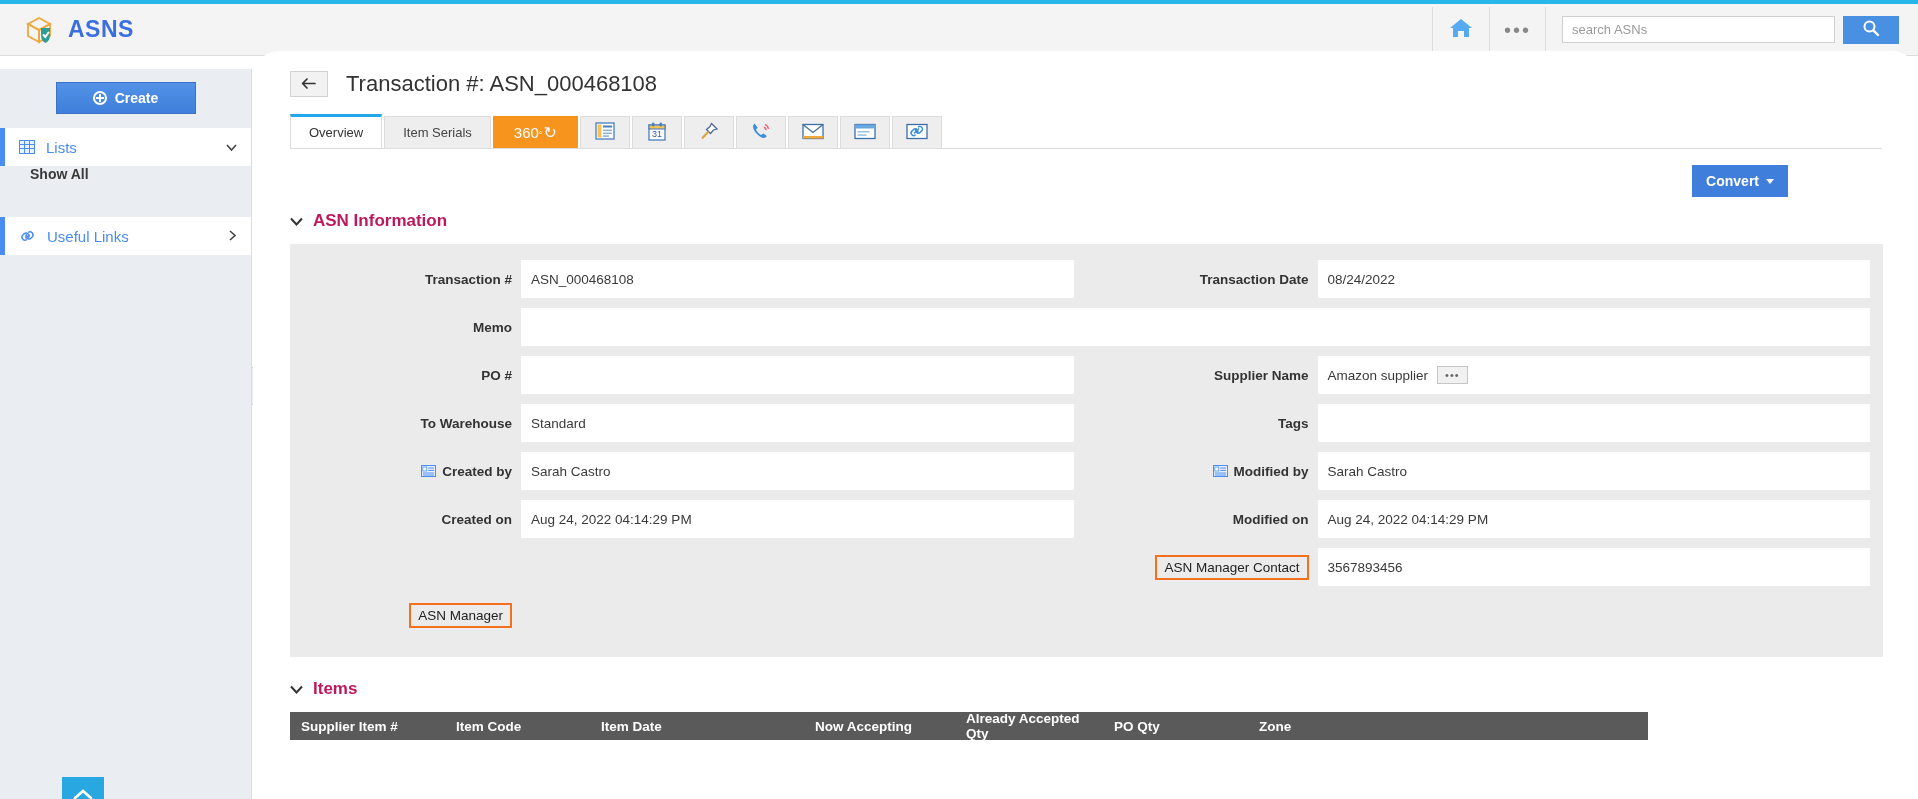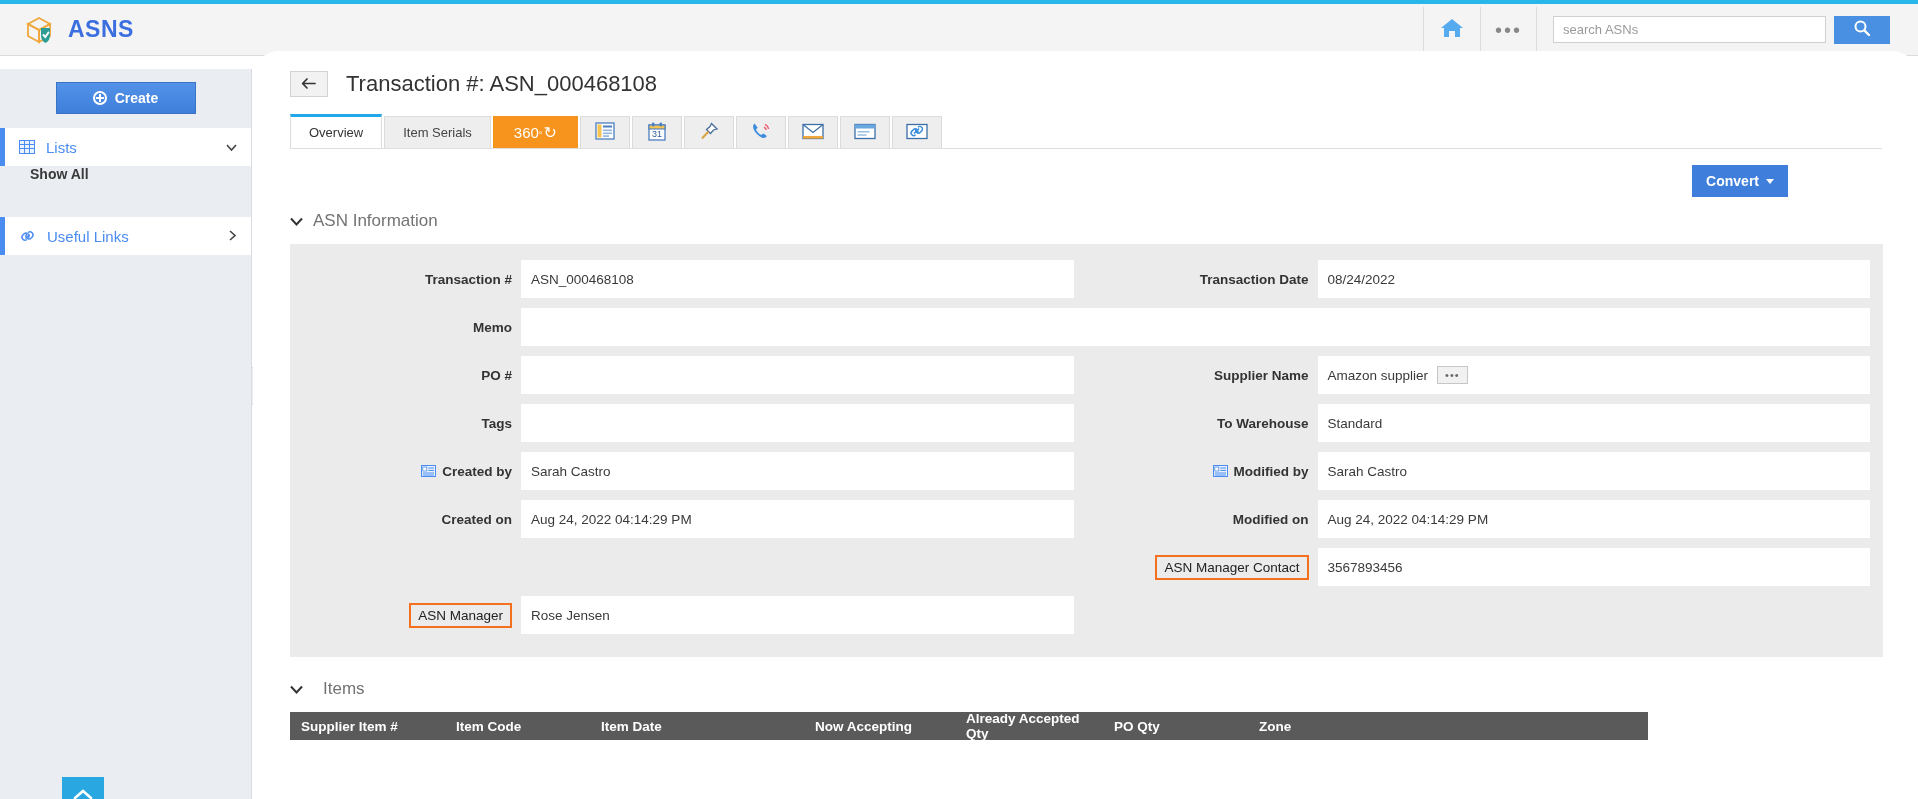--- a/index.html
+++ b/index.html
@@ -31,21 +31,21 @@
   .brand-text {
     font-size: 23px; font-weight: bold; color: #3b6fe0; letter-spacing: .5px;
   }
   .header-spacer { flex: 1 1 auto; height: 100%; }
   .hdr-btn {
     width: 58px; height: 46px; display: flex; align-items: center; justify-content: center;
     border-left: 1px solid #dcdcdc; border-right: 1px solid #dcdcdc; background: #f4f4f4;
   }
   .hdr-btn.dots { border-left: none; width: 56px; }
   .dots-glyph { color: #888; font-size: 20px; letter-spacing: 2px; line-height: 1; }
-  .search-wrap { display: flex; align-items: center; padding-right: 28px; padding-left: 16px; }
+  .search-wrap { display: flex; align-items: center; padding-right: 19px; padding-left: 16px; }
   .search-input {
     width: 273px; height: 27px;
     border: 1px solid #cfcfcf; background: #fff;
     font-size: 13px; color: #555; padding: 0 9px;
     font-family: "Liberation Sans", sans-serif;
     outline: none;
   }
   .search-input::placeholder { color: #9a9a9a; }
   .search-btn {
     width: 56px; height: 28px; margin-left: 8px;
@@ -148,21 +148,21 @@
   .caret-down {
     width: 0; height: 0; border-left: 4px solid transparent; border-right: 4px solid transparent;
     border-top: 5px solid #fff;
   }
 
   .section-head {
     display: flex; align-items: center; gap: 10px;
     margin: 14px 0 0 37px; cursor: pointer;
   }
   .section-chev { color: #333; font-size: 14px; }
-  .section-title { color: #737373; font-size: 17px; font-weight: normal; }
+  .section-title { color: #be185d; font-size: 17px; font-weight: bold; }
 
   .form-panel {
     margin: 13px 0 0 37px; width: 1593px; background: #ebebeb;
     padding: 11px 0 18px 0;
   }
   .form-row { display: flex; width: 100%; }
   .col { width: 50%; display: flex; align-items: stretch; }
   .lbl {
     width: 231px; min-height: 38px; display: flex; align-items: center; justify-content: flex-end;
     font-size: 13.5px; font-weight: bold; color: #333; padding-right: 9px; gap: 6px;
@@ -182,21 +182,21 @@
   .dots-btn {
     margin-left: 9px; border: 1px solid #c6c6c6; background: #f1f1f1;
     font-size: 11px; color: #666; padding: 1px 7px; letter-spacing: 1px; cursor: pointer;
     line-height: 14px;
   }
   .idcard {
     width: 15px; height: 12px; position: relative; flex: none;
   }
 
   
-  .items-head { display: flex; align-items: center; gap: 20px; margin: 22px 0 0 37px; cursor: pointer; }
+  .items-head { display: flex; align-items: center; gap: 10px; margin: 22px 0 0 37px; cursor: pointer; }
   .items-table { margin: 13px 0 0 37px; width: 1358px; }
   .items-header-row { display: flex; background: #5a5a5a; color: #fff; height: 28px; align-items: center; }
   .th { font-size: 13.5px; font-weight: bold; padding-left: 11px; }
 </style>
 </head>
 <body>
 
 <div class="app">
 
   <div class="top-accent"></div>
@@ -454,26 +454,26 @@
           <div class="lbl">Supplier Name</div>
           <div class="fld wide-l">
             <span>Amazon supplier</span>
             <span class="dots-btn">•••</span>
           </div>
         </div>
       </div>
 
       <div class="form-row">
         <div class="col">
+          <div class="lbl">To Warehouse</div>
+          <div class="fld wide-l">Standard</div>
+        </div>
+        <div class="col">
           <div class="lbl">Tags</div>
           <div class="fld wide-l"></div>
-        </div>
-        <div class="col">
-          <div class="lbl">To Warehouse</div>
-          <div class="fld wide-l">Standard</div>
         </div>
       </div>
 
       <div class="form-row">
         <div class="col">
           <div class="lbl">
             <span class="idcard">
               <svg width="15" height="12" viewBox="0 0 15 12">
                 <rect x="0.5" y="0.5" width="14" height="11" fill="#eaf3fd" stroke="#4a8cf0"></rect>
                 <rect x="1.8" y="2" width="4" height="4" fill="#fff" stroke="#4a8cf0" stroke-width=".8"></rect>
@@ -527,21 +527,20 @@
           </div>
           <div class="fld wide-l">3567893456</div>
         </div>
       </div>
 
       <div class="form-row">
         <div class="col">
           <div class="lbl hl">
             <span class="hl-box">ASN Manager</span>
           </div>
-          <div class="fld wide-l">Rose Jensen</div>
         </div>
         <div class="col">
           <div class="lbl"></div>
           <div class="fld-blank"></div>
         </div>
       </div>
     </div>
 
     <div class="items-head">
       <span class="section-chev">

